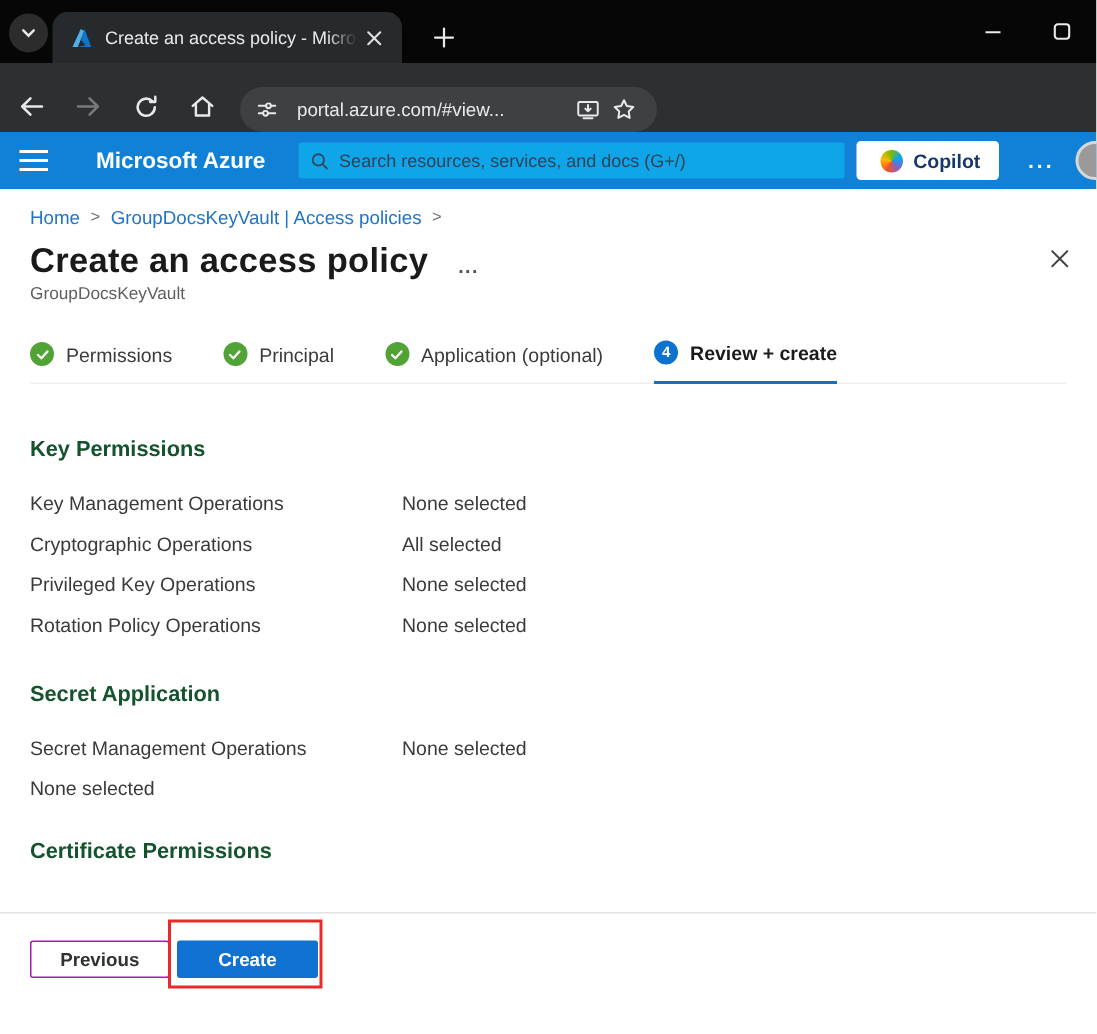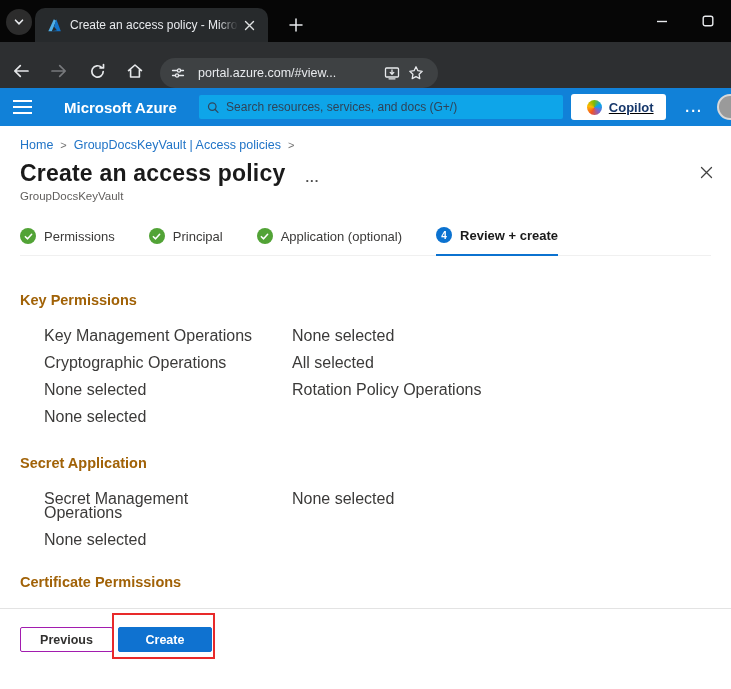--- a/index.html
+++ b/index.html
@@ -37,21 +37,21 @@
   .hamburger { width:44px; height:38px; background:transparent; border:none; display:flex; flex-direction:column;
     gap:4px; align-items:center; justify-content:center; cursor:pointer; }
   .hamburger i { display:block; width:19px; height:2px; background:#fff; }
   .brand { color:#fff; font-size:15px; font-weight:bold; margin-left:20px; white-space:nowrap; cursor:pointer; }
   .azsearch { margin-left:22px; width:364px; height:24px; background:#0ea5e9; border-radius:2px;
     display:flex; align-items:center; padding:0 8px; }
   .azsearch input { border:none; background:transparent; outline:none; font-family:"Liberation Sans",sans-serif;
     font-size:12px; color:#2f4358; width:100%; margin-left:7px; }
   .azsearch input::placeholder { color:#2f4358; opacity:1; }
   .copilot { margin-left:8px; height:26px; background:#fff; border:none; border-radius:3px; display:flex;
-    align-items:center; padding:0 12px 0 9px; cursor:pointer;text-decoration:underline; }
+    align-items:center; padding:0 12px 0 9px; cursor:pointer; }
   .copilot-logo { width:15px; height:15px; border-radius:50%;
     background:conic-gradient(from 210deg,#f35325,#ffb900,#7fba00,#05a6f0,#8661c5,#f35325); }
   .copilot span { color:#16376b; font-size:13px; font-weight:bold; margin-left:7px; }
   .azmore { margin-left:auto; color:#fff; font-size:14px; letter-spacing:2px; font-weight:bold;
     background:transparent; border:none; cursor:pointer; padding:0 6px; }
   .avatar { width:26px; height:26px; border-radius:50%; background:#9a9a9a; margin-left:8px; margin-right:-12px;
     border:2px solid #d8d8d8; cursor:pointer; flex:none; }
 
   
   .content { position:absolute; top:126px; left:0; width:731px; bottom:0; background:#fff; }
@@ -68,23 +68,23 @@
 
   .wizard { display:flex; align-items:flex-end; margin:25px 20px 0 20px; border-bottom:1px solid #f0f0f0; }
   .step { display:flex; align-items:center; gap:8px; padding-bottom:11px; margin-right:34px; cursor:pointer; }
   .step-label { font-size:13px; color:#3b3a39; white-space:nowrap; }
   .step.active { border-bottom:2px solid #0b72d0; margin-bottom:-1px; }
   .step.active .step-label { font-weight:bold; color:#1a1a1a; }
   .circ { width:16px; height:16px; border-radius:50%; display:flex; align-items:center; justify-content:center; flex:none; }
   .circ.green { background:#52a336; }
   .circ.blue { background:#0b72d0; color:#fff; font-size:10px; font-weight:bold; }
 
-  .section-h { margin:36px 20px 0 20px; font-size:14.5px; font-weight:bold; color:#a16207; }
+  .section-h { margin:36px 20px 0 20px; font-size:14.5px; font-weight:bold; color:#14532d; }
   .rows { margin:21px 20px 0 20px; display:grid; grid-template-columns:248px 1fr; row-gap:13px; }
-  .rowlabel, .rowvalue { font-size:16px; color:#3b3a39; line-height:14px;margin-left:24px; }
+  .rowlabel, .rowvalue { font-size:13px; color:#3b3a39; line-height:14px; }
 
   
   .divider { position:absolute; top:608px; left:0; width:731px; height:1px; background:#e3e3e3; }
   .btn-prev { position:absolute; top:627px; left:20px; width:93px; height:25px; background:#fff;
     border:1px solid #a21caf; border-radius:2px; font-family:"Liberation Sans",sans-serif; font-size:12.5px;
     font-weight:bold; color:#323130; cursor:pointer; }
   .btn-create { position:absolute; top:627px; left:118px; width:94px; height:25px; background:#0f72d0;
     border:1px solid #0f72d0; border-radius:2px; font-family:"Liberation Sans",sans-serif; font-size:12.5px;
     font-weight:bold; color:#fff; cursor:pointer; }
   .red-annot { position:absolute; top:613px; left:112px; width:103px; height:46px;
@@ -251,20 +251,21 @@
         <span class="step-label">Review + create</span>
       </div>
     </div>
 
     <h2 class="section-h">Key Permissions</h2>
     <div class="rows">
       <span class="rowlabel">Key Management Operations</span>
       <span class="rowvalue">None selected</span>
       <span class="rowlabel">Cryptographic Operations</span>
       <span class="rowvalue">All selected</span>
+      <span class="rowlabel">Privileged Key Operations</span>
       <span class="rowvalue">None selected</span>
       <span class="rowlabel">Rotation Policy Operations</span>
       <span class="rowvalue">None selected</span>
     </div>
 
     <h2 class="section-h" style="margin-top:31px;">Secret Application</h2>
     <div class="rows">
       <span class="rowlabel">Secret Management Operations</span>
       <span class="rowvalue">None selected</span>
       <span class="rowvalue">None selected</span>

